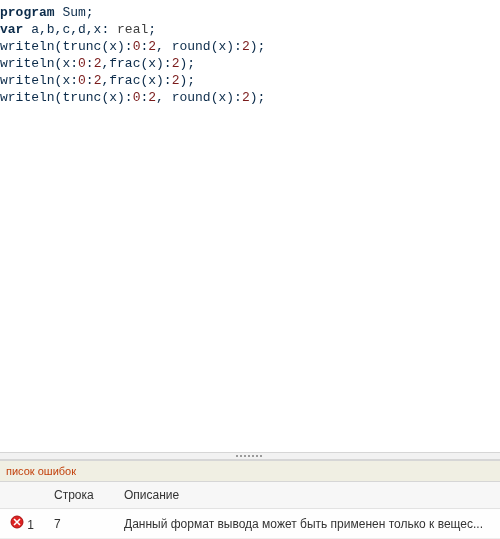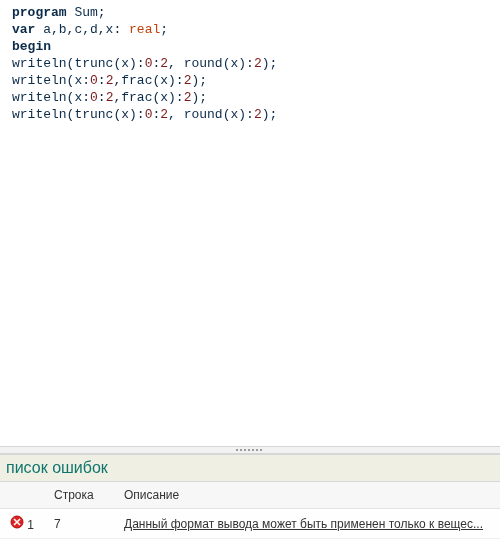--- a/index.html
+++ b/index.html
@@ -8,28 +8,28 @@
       font-size: 13px;
       background: #fff;
       width: 500px;
       height: 539px;
       overflow: hidden;
       display: flex;
       flex-direction: column;
     }
     .editor {
       flex: 1;
-      padding: 4px 12px;
+      padding: 4px 0;
       line-height: 17px;
       overflow: auto;
       background: #ffffff;
       color: #0b2b4a;
     }
     .kw { font-weight: bold; color: #0b2b4a; }
-    .type { color: #c2410c; }
+    .type { color: #404040; }
     .num { color: #7a1b1b; }
     .plain { color: #0b2b4a; }
     .splitter {
       height: 8px;
       background: #f2f2f2;
       border-top: 1px solid #d6d6d6;
       border-bottom: 1px solid #d6d6d6;
       display: flex;
       align-items: center;
       justify-content: center;
@@ -39,22 +39,22 @@
       width: 28px;
       height: 2px;
       background: repeating-linear-gradient(to right, #9a9a9a 0 2px, transparent 2px 4px);
     }
     .panel-title {
       background: #f0efe3;
       border-top: 1px solid #d6d6d6;
       border-bottom: 1px solid #d6d6d6;
       padding: 4px 6px;
       font-family: Tahoma, Arial, sans-serif;
-      font-size: 16px;
-      color: #0f766e;
+      font-size: 11px;
+      color: #c2410c;
     }
     .errors {
       background: #fefefe;
       font-family: Tahoma, Arial, sans-serif;
       font-size: 12px;
       color: #333;
     }
     .errors table { width: 100%; border-collapse: collapse; }
     .errors th {
       text-align: left;
@@ -71,29 +71,28 @@
       white-space: nowrap;
     }
     .err-icon {
       width: 14px; height: 14px;
       display: inline-block;
     }
     .err-icon svg { display: block; }
     .col-icon { width: 22px; }
     .col-line { width: 70px; }
     .col-desc { width: auto; }
-    .desc-cell { overflow: hidden; text-overflow: ellipsis; max-width: 360px; text-decoration: underline; }
+    .desc-cell { overflow: hidden; text-overflow: ellipsis; max-width: 360px; }
   </style>
 </head>
 <body>
 
 <div class="editor" id="editor">
     <div><span class="kw">program</span><span class="plain"> Sum;</span></div>
     <div><span class="kw">var</span><span class="plain"> a,b,c,d,x: </span><span class="type">real</span><span class="plain">;</span></div>
-    <div><span class="kw">begin</span></div>
     <div><span class="plain">writeln(trunc(x):</span><span class="num">0</span><span class="plain">:</span><span class="num">2</span><span class="plain">, round(x):</span><span class="num">2</span><span class="plain">);</span></div>
     <div><span class="plain">writeln(x:</span><span class="num">0</span><span class="plain">:</span><span class="num">2</span><span class="plain">,frac(x):</span><span class="num">2</span><span class="plain">);</span></div>
     <div><span class="plain">writeln(x:</span><span class="num">0</span><span class="plain">:</span><span class="num">2</span><span class="plain">,frac(x):</span><span class="num">2</span><span class="plain">);</span></div>
     <div><span class="plain">writeln(trunc(x):</span><span class="num">0</span><span class="plain">:</span><span class="num">2</span><span class="plain">, round(x):</span><span class="num">2</span><span class="plain">);</span></div>
   </div>
 
 <div class="splitter">
   <div class="splitter-dots"></div>
 </div>
 

